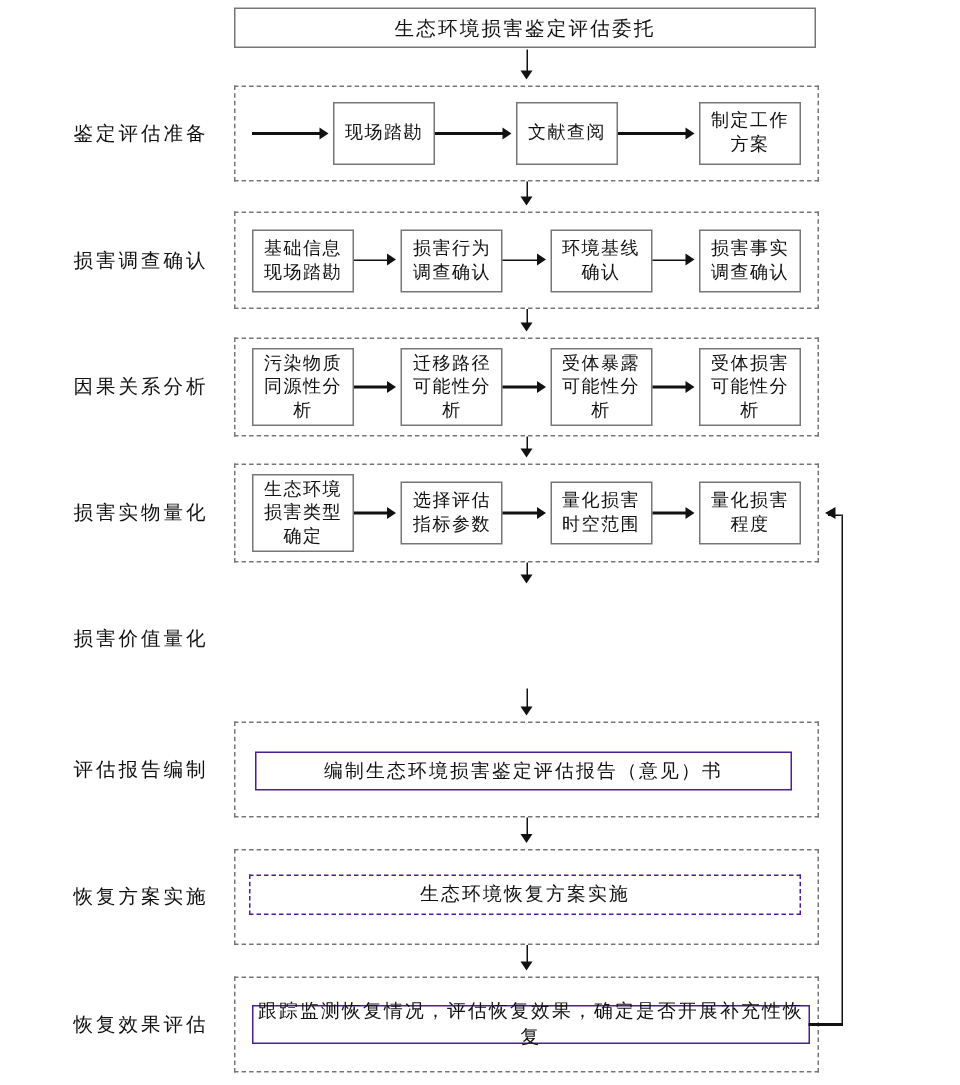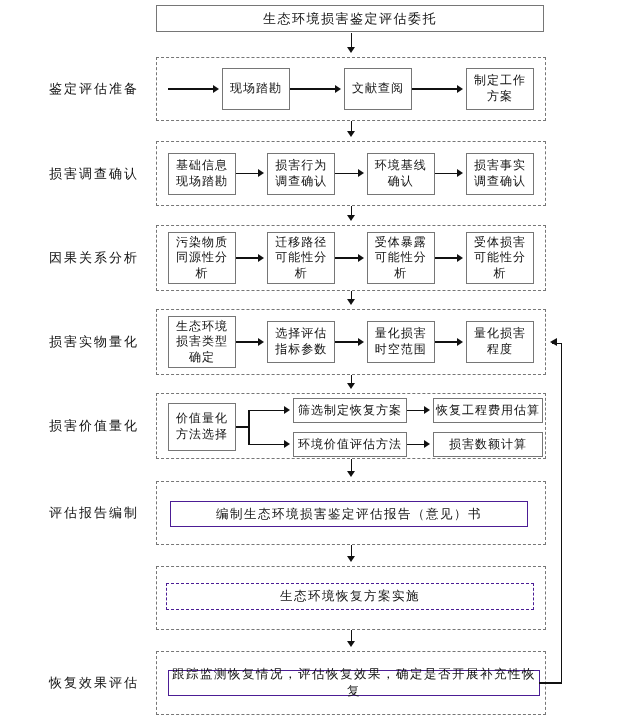--- a/index.html
+++ b/index.html
@@ -78,20 +78,21 @@
   <div class="top-box">
     <span>生态环境损害鉴定评估委托</span>
   </div>
 
   <div class="stage-label" style="top:81px">鉴定评估准备</div>
   <div class="stage-label" style="top:166px">损害调查确认</div>
   <div class="stage-label" style="top:250px">因果关系分析</div>
   <div class="stage-label" style="top:334px">损害实物量化</div>
   <div class="stage-label" style="top:418px">损害价值量化</div>
   <div class="stage-label" style="top:505px">评估报告编制</div>
+  <div class="stage-label" style="top:590px">恢复方案实施</div>
   <div class="stage-label" style="top:675px">恢复效果评估</div>
 
   <div class="v-arrow" style="top:33px;height:24px">
       <i class="stem"></i>
       <i class="head"></i>
     </div>
   <div class="v-arrow" style="top:121px;height:20px">
       <i class="stem"></i>
       <i class="head"></i>
     </div>
@@ -178,34 +179,20 @@
 指标参数</div>
       <div class="conn"></div>
       <div class="fbox">量化损害
 时空范围</div>
       <div class="conn"></div>
       <div class="fbox">量化损害
 程度</div>
     </div>
   </div>
 
-  <div class="stage s5">
-    <div class="method-box">价值量化
-方法选择</div>
-    <div class="seg" style="left:79px;top:32.25px;width:13px;height:1.5px"></div>
-    <div class="seg" style="left:91px;top:16px;width:1.5px;height:35px"></div>
-    <div class="h-arrow" style="left:91px;top:12px;width:45px"></div>
-    <div class="h-arrow" style="left:91px;top:46px;width:45px"></div>
-    <div class="branch-box" style="left:136px;top:4px;width:114px">筛选制定恢复方案</div>
-    <div class="branch-box" style="left:136px;top:38px;width:114px">环境价值评估方法</div>
-    <div class="h-arrow" style="left:250px;top:12px;width:26px"></div>
-    <div class="h-arrow" style="left:250px;top:46px;width:26px"></div>
-    <div class="branch-box" style="left:276px;top:4px;width:110px">恢复工程费用估算</div>
-    <div class="branch-box" style="left:276px;top:38px;width:110px">损害数额计算</div>
-  </div>
 
   <div class="stage s6">
     <div class="wide-box" style="left:13px;top:19px;width:358px;height:26px">编制生态环境损害鉴定评估报告（意见）书</div>
   </div>
 
   <div class="stage s7">
     <div class="wide-box dashed" style="left:9px;top:16px;width:368px;height:27px">生态环境恢复方案实施</div>
   </div>
 
   <div class="stage s8">

